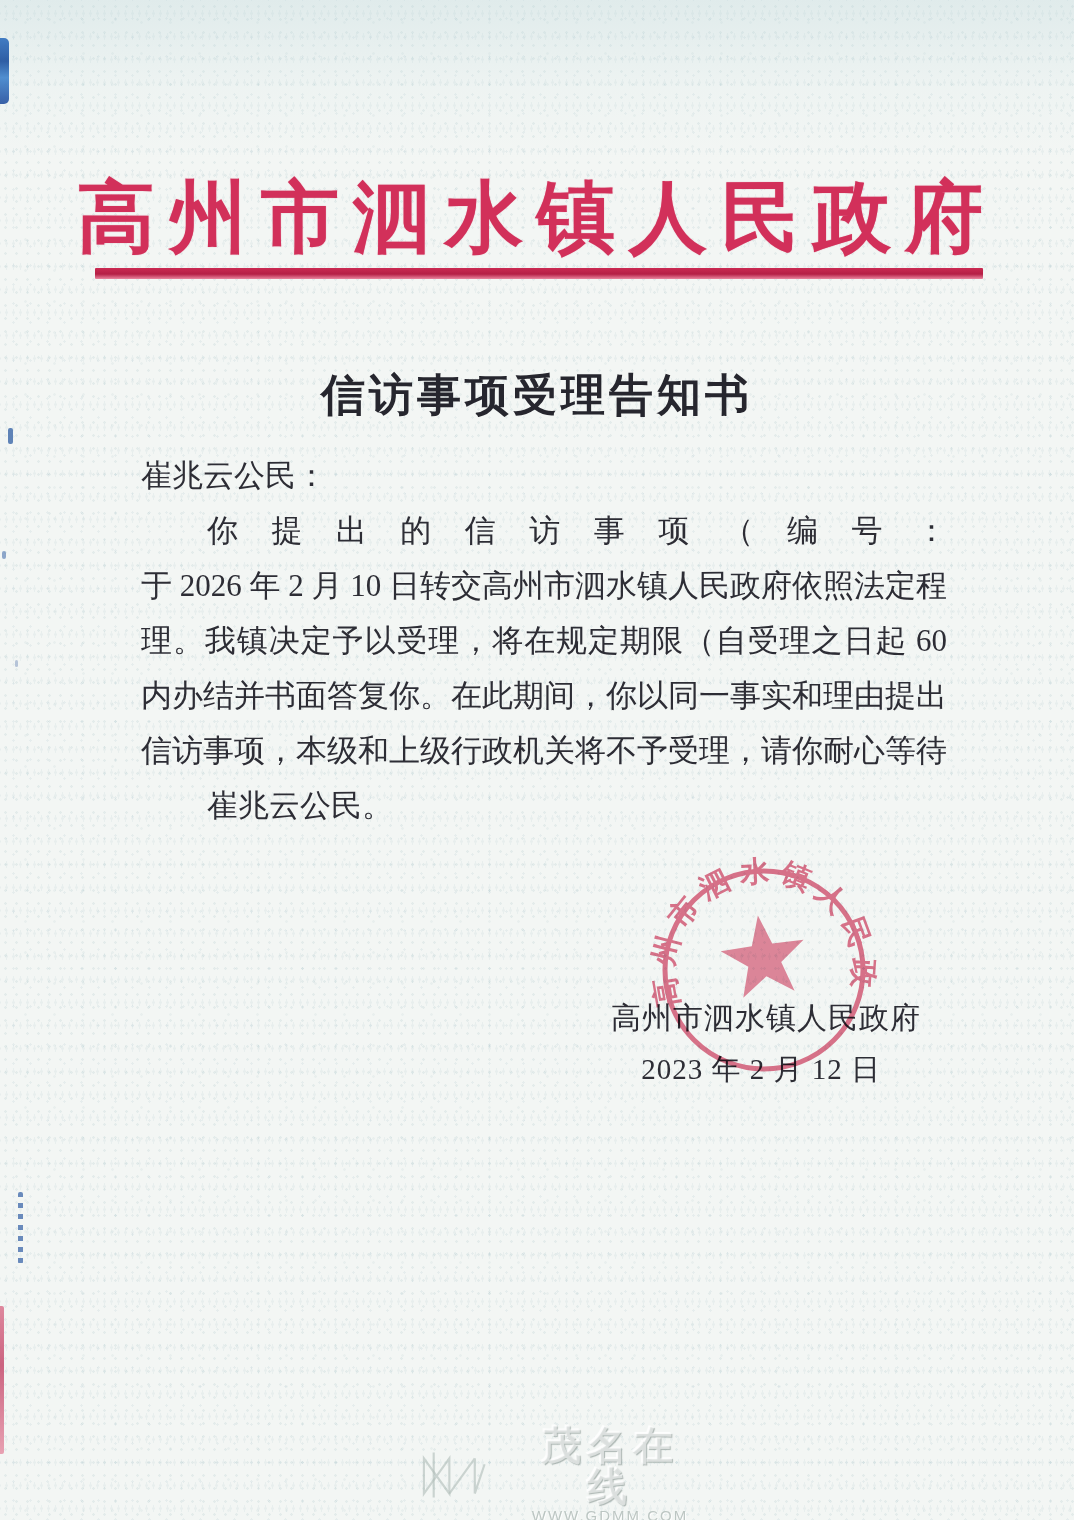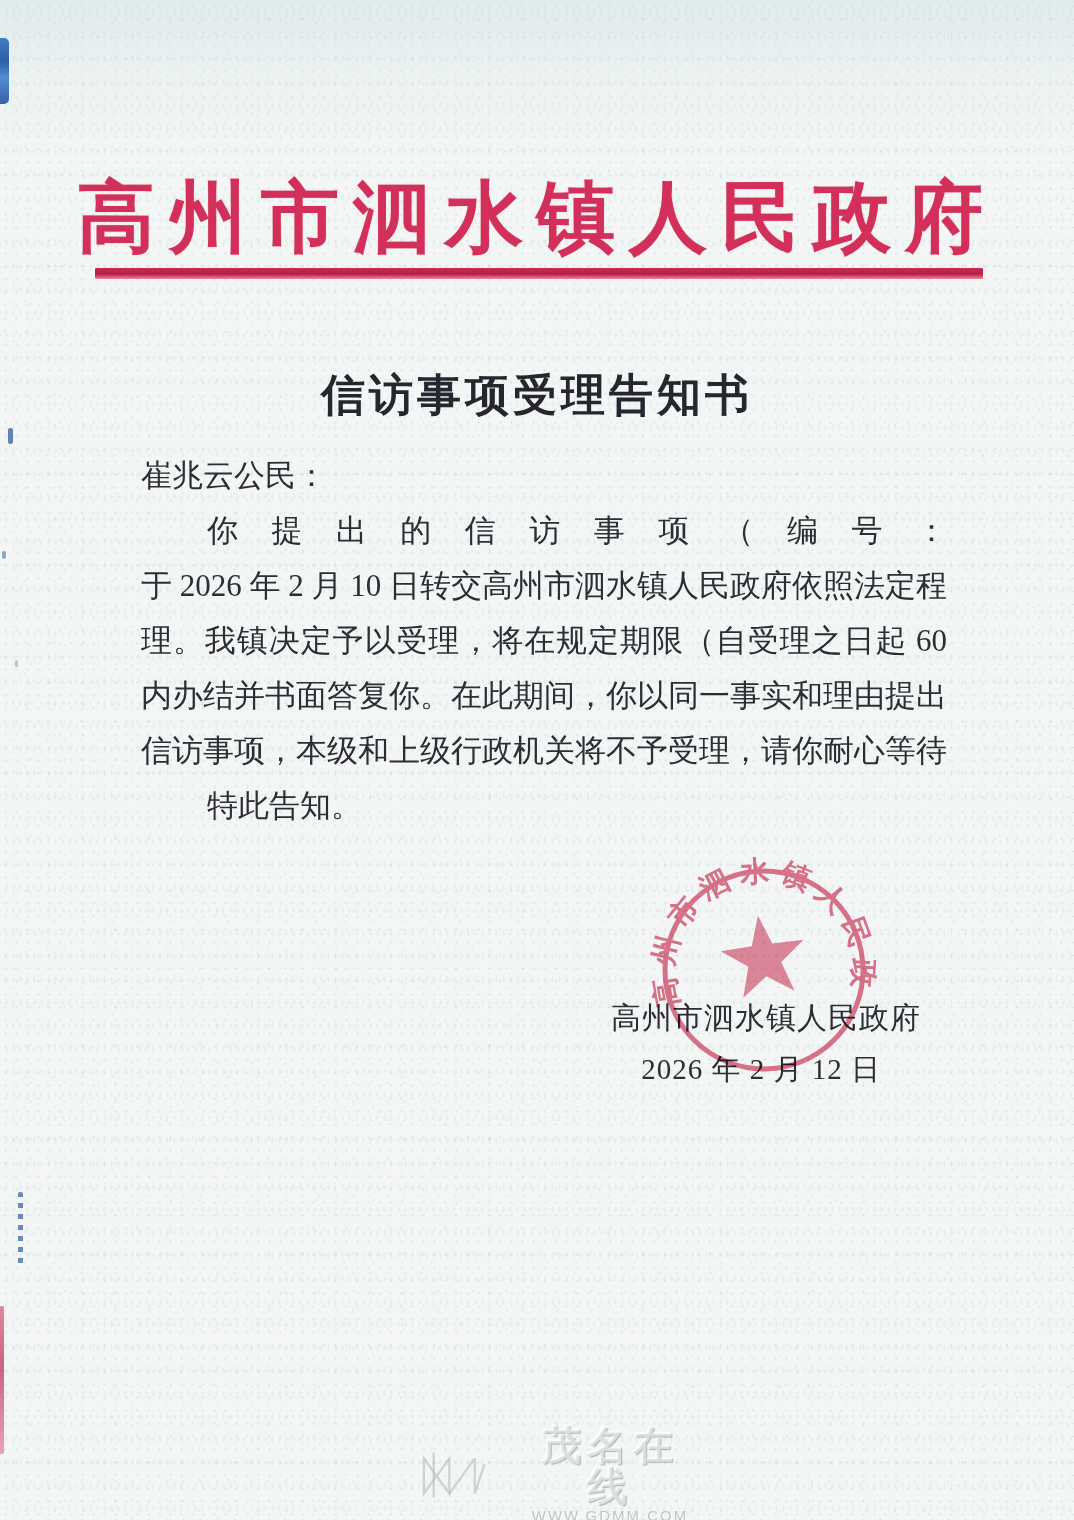--- a/index.html
+++ b/index.html
@@ -128,25 +128,25 @@
 
 <div class="doc-title">信访事项受理告知书</div>
 
 <div class="body-block">
   <div class="tline left">崔兆云公民：</div>
   <div class="tline indent">你提出的信访事项（编号：WT4400002026013057982），已</div>
   <div class="tline">于 2026 年 2 月 10 日转交高州市泗水镇人民政府依照法定程序办</div>
   <div class="tline">理。我镇决定予以受理，将在规定期限（自受理之日起 60 日）</div>
   <div class="tline">内办结并书面答复你。在此期间，你以同一事实和理由提出同一</div>
   <div class="tline">信访事项，本级和上级行政机关将不予受理，请你耐心等待办理</div>
-  <div class="tline left indent">特此告知。</div>
+  <div class="tline left indent">崔兆云公民。</div>
 </div>
 
 <div class="signature-org">高州市泗水镇人民政府</div>
-<div class="signature-date">2026 年 2 月 12 日</div>
+<div class="signature-date">2023 年 2 月 12 日</div>
 
 <svg class="stamp" viewBox="0 0 236 236">
   <circle cx="118" cy="114" r="99" fill="none" stroke-width="5" stroke="#dc5a78"></circle>
   <polygon transform="rotate(-8 118 103)" opacity="0.85" points="118,59 128.3,88.8 159.8,89.4 134.6,108.4 143.9,138.6 118,120.5 92.1,138.6 101.4,108.4 76.2,89.4 107.7,88.8" fill="#dc5a78"></polygon>
   <defs>
     <path id="stampArc" d="M 36 152 A 90 90 0 1 1 200 152" fill="none"></path>
   </defs>
   <text font-size="29" font-weight="bold" letter-spacing="9" font-family="Liberation Serif, serif" fill="#dc5a78">
     <textPath href="#stampArc" startOffset="4">高州市泗水镇人民政府</textPath>
   </text>

